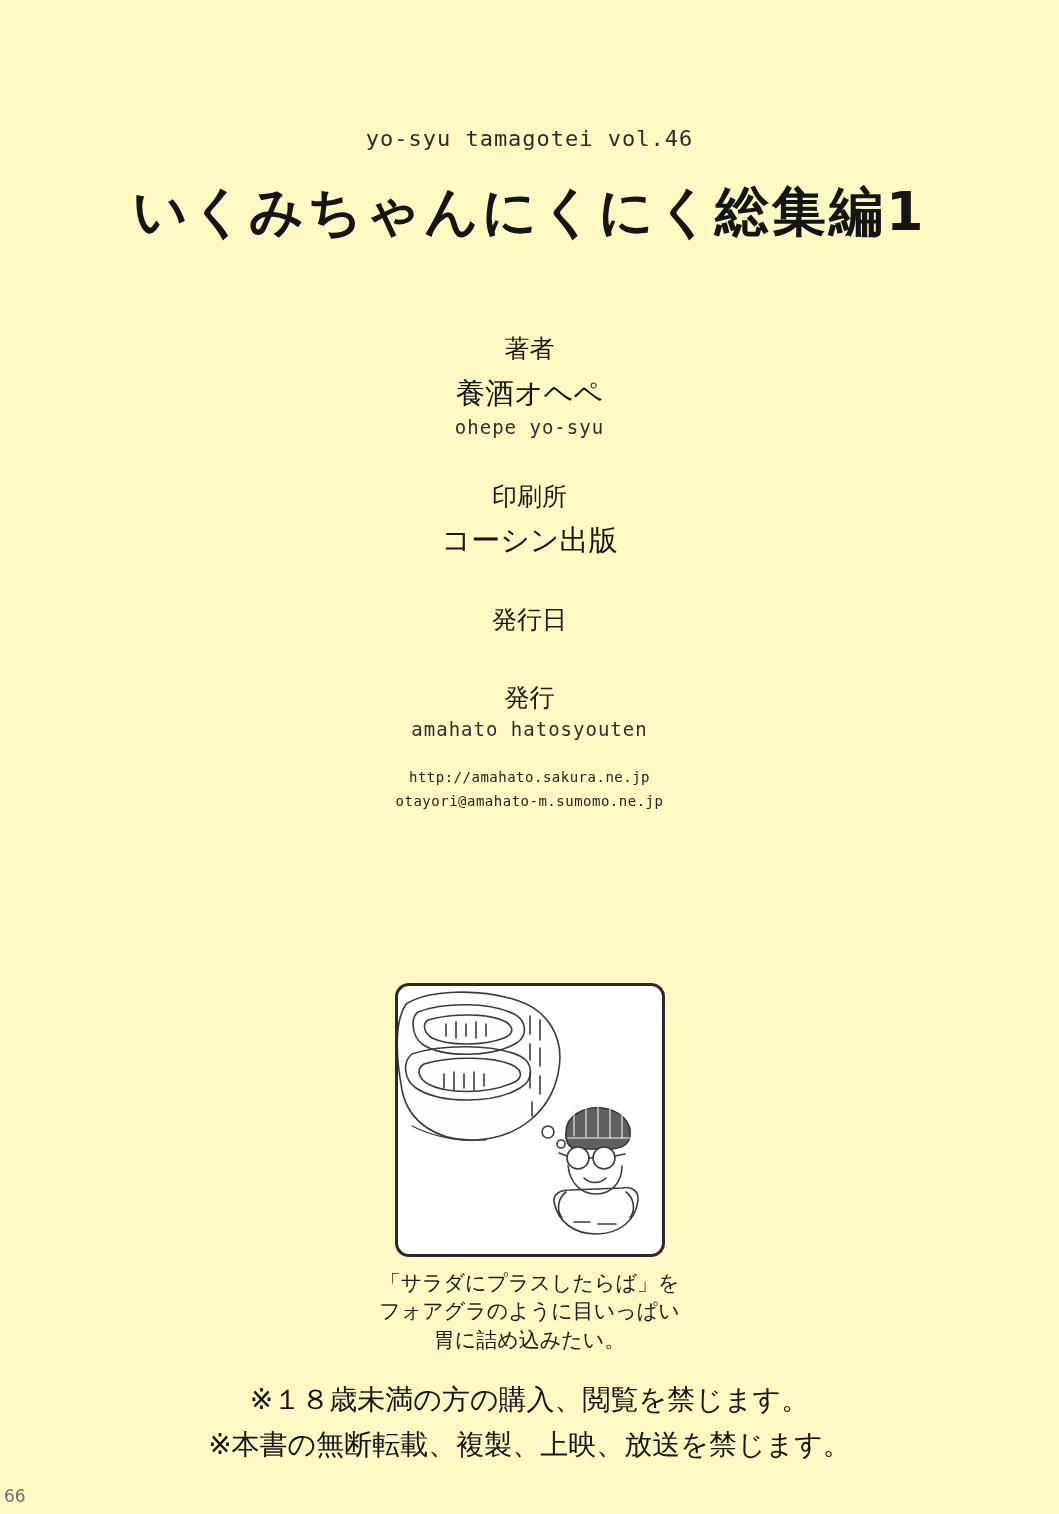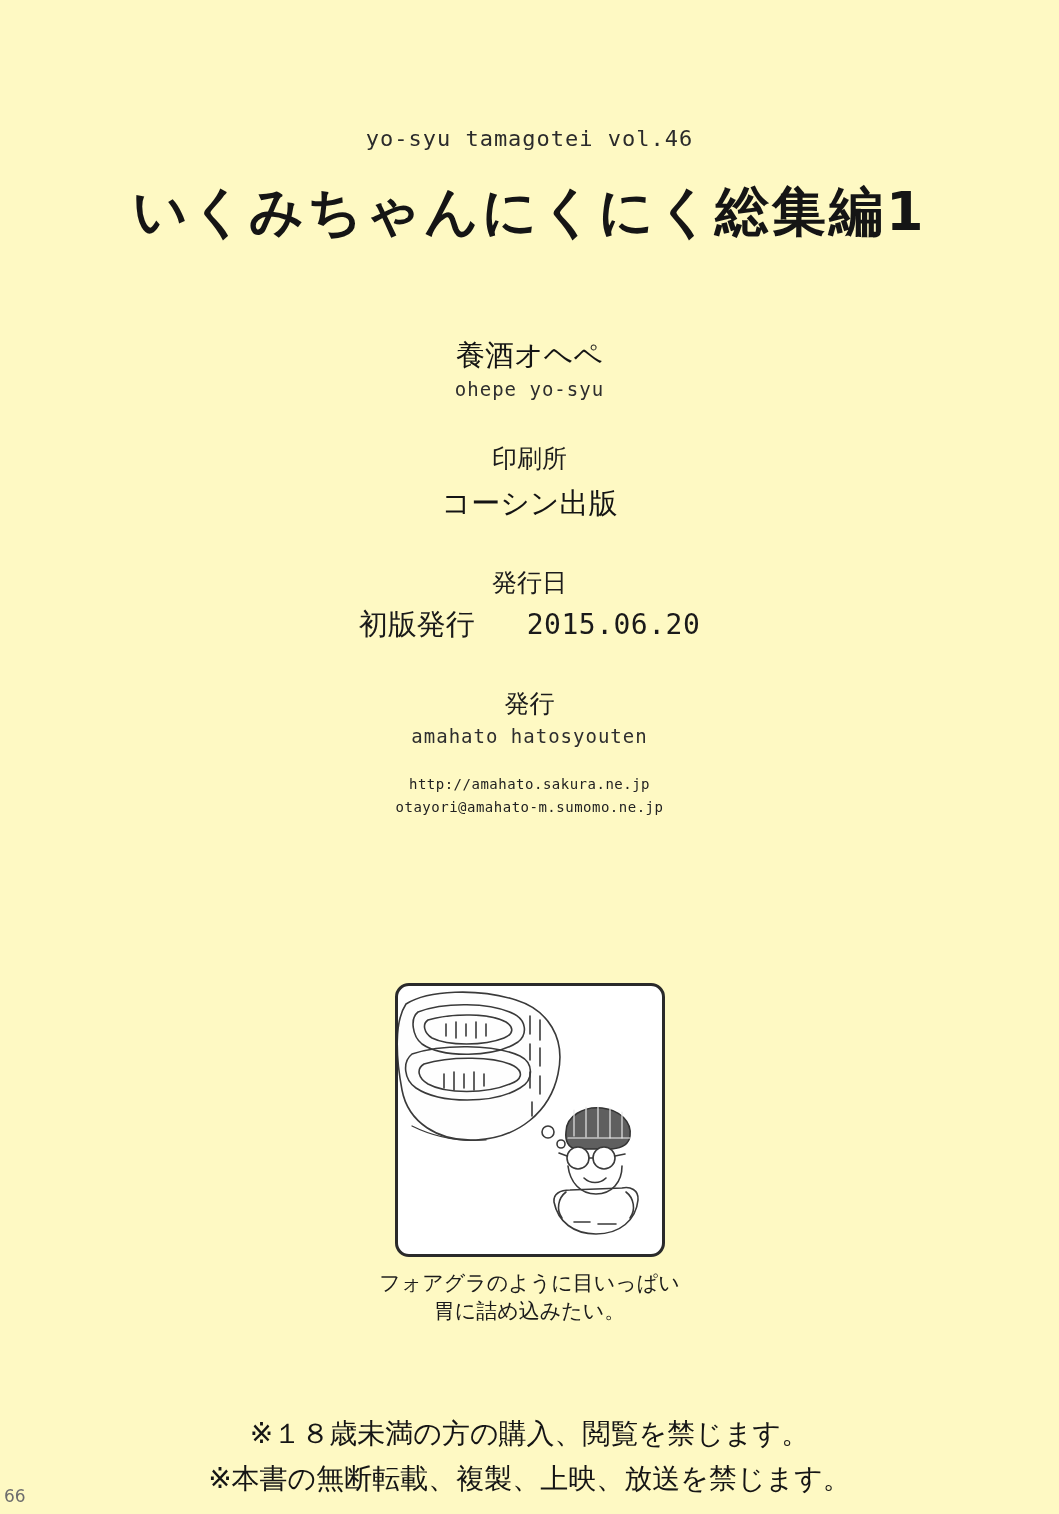--- a/index.html
+++ b/index.html
@@ -139,21 +139,21 @@
     font-family: "DejaVu Sans", sans-serif;
     font-size: 21px;
     line-height: 1.35;
     text-align: center;
     color: #1b1b1b;
   }
 
   
   .notices {
     position: absolute;
-    top: 1412px;
+    top: 1378px;
     left: 0;
     right: 0;
     text-align: center;
     font-family: "DejaVu Sans", sans-serif;
     font-size: 28px;
     line-height: 1.6;
     color: #151515;
   }
 
   .page-number {
@@ -170,35 +170,32 @@
 
 <div class="page">
 
   <div class="series-line">yo-syu tamagotei vol.46</div>
 
   <div class="main-title">いくみちゃんにくにく総集編1</div>
 
   <div class="credits">
 
     <div class="block">
+      <div class="label">著者</div>
       <div class="value">養酒オヘペ</div>
       <div class="roman">ohepe yo-syu</div>
     </div>
 
     <div class="block">
       <div class="label">印刷所</div>
       <div class="value">コーシン出版</div>
     </div>
 
     <div class="block">
       <div class="label">発行日</div>
-      <div class="date-row">
-        <span class="dval">初版発行</span>
-        <span class="dnum">2015.06.20</span>
-      </div>
     </div>
 
     <div class="block">
       <div class="label">発行</div>
       <div class="roman">amahato hatosyouten</div>
       <div class="contact">
         <div>http://amahato.sakura.ne.jp</div>
         <div>otayori@amahato-m.sumomo.ne.jp</div>
       </div>
     </div>
@@ -240,20 +237,21 @@
 
           <path d="M168 206 C160 212, 158 224, 164 232"></path>
           <path d="M228 206 C236 212, 238 224, 232 232"></path>
           <path d="M176 236 l16 0 M200 238 l18 0"></path>
 
           <path d="M14 140 C34 150, 60 156, 88 154" stroke-width="1.2"></path>
         </g>
       </svg>
     </div>
     <div class="illo-caption">
+      <div>「サラダにプラスしたらば」を</div>
       <div>フォアグラのように目いっぱい</div>
       <div>胃に詰め込みたい。</div>
     </div>
   </div>
 
   <div class="notices">
     <div>※１８歳未満の方の購入、閲覧を禁じます。</div>
     <div>※本書の無断転載、複製、上映、放送を禁じます。</div>
   </div>
 

